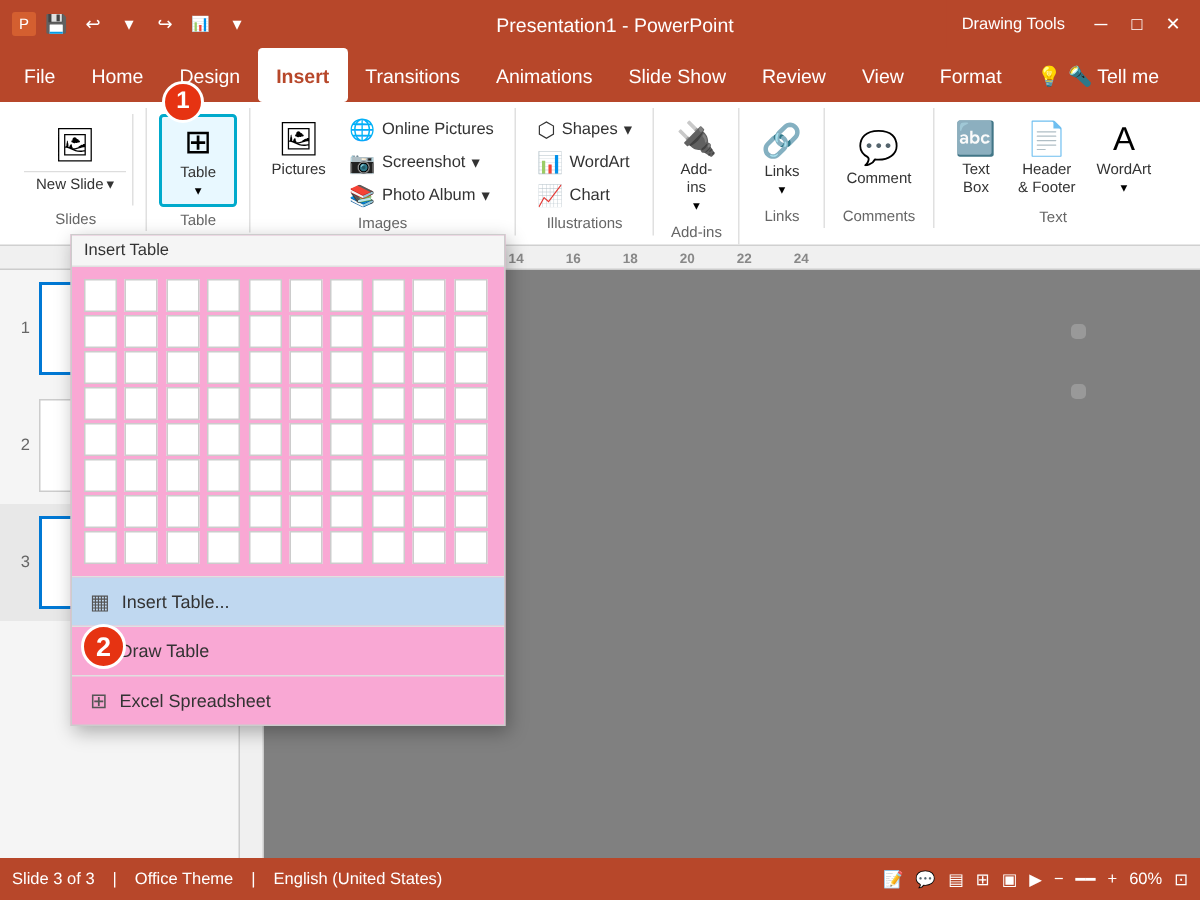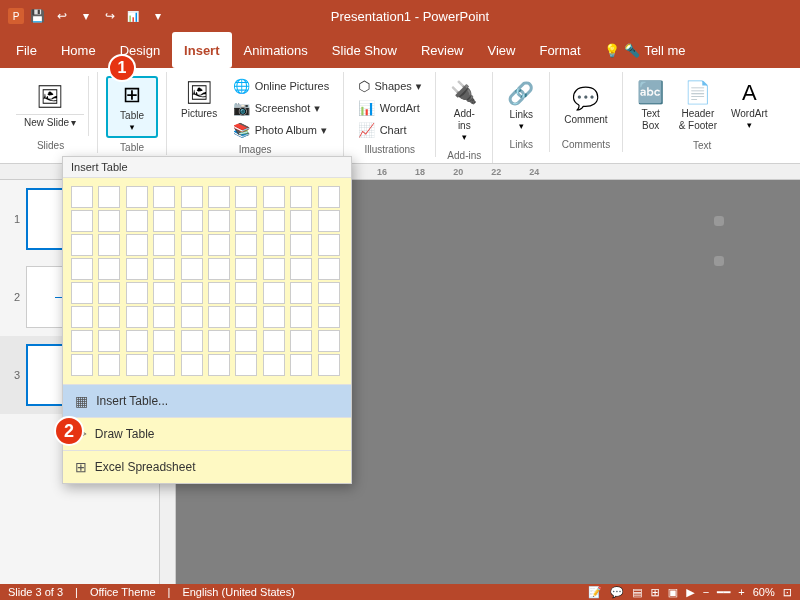--- a/index.html
+++ b/index.html
@@ -169,35 +169,35 @@
       flex: 1;
       background: #808080;
       overflow: auto;
       position: relative;
       display: flex;
       flex-direction: column;
     }
 
     
     .status-bar {
-      height: 16px;
+      height: 28px;
       background: #b7472a;
       display: flex;
       align-items: center;
       padding: 0 8px;
       color: white;
       font-size: 11px;
     }
 
     
     .dropdown-popup {
       position: absolute;
       top: 156px;
-      left: 62px;
-      background: #fef9c3;
+      left: 47px;
+      background: #f9a8d4;
       border: 1px solid #ccc;
       box-shadow: 2px 4px 12px rgba(0,0,0,0.3);
       z-index: 200;
       width: 290px;
     }
     .popup-title {
       padding: 4px 8px;
       font-size: 11px;
       color: #333;
       background: #f5f5f5;
@@ -302,27 +302,34 @@
   <div class="title-bar-left">
     <div class="title-icon">P</div>
     <div class="qat-btn">💾</div>
     <div class="qat-btn">↩</div>
     <div class="qat-btn">▾</div>
     <div class="qat-btn">↪</div>
     <div class="qat-btn" style="font-size:10px;">📊</div>
     <div class="qat-btn">▾</div>
   </div>
   <div class="title-bar-center">Presentation1 - PowerPoint</div>
+  <div style="margin-left:auto; display:flex; align-items:center; gap:4px;">
+    <div style="background:#b7472a; color:white; font-size:11px; padding:2px 10px; height:32px; display:flex; align-items:center;">Drawing Tools</div>
+    <div class="qat-btn">─</div>
+    <div class="qat-btn">□</div>
+    <div class="qat-btn">✕</div>
+  </div>
 </div>
 
 <div class="menu-bar">
   <div class="menu-item">File</div>
   <div class="menu-item">Home</div>
   <div class="menu-item">Design</div>
   <div class="menu-item active">Insert</div>
+  <div class="menu-item">Transitions</div>
   <div class="menu-item">Animations</div>
   <div class="menu-item">Slide Show</div>
   <div class="menu-item">Review</div>
   <div class="menu-item">View</div>
   <div class="menu-item">Format</div>
   <div class="menu-item" style="display:flex;align-items:center;gap:4px;">
       <span>💡</span>
       <span>🔦 Tell me</span>
     </div>
 </div>

